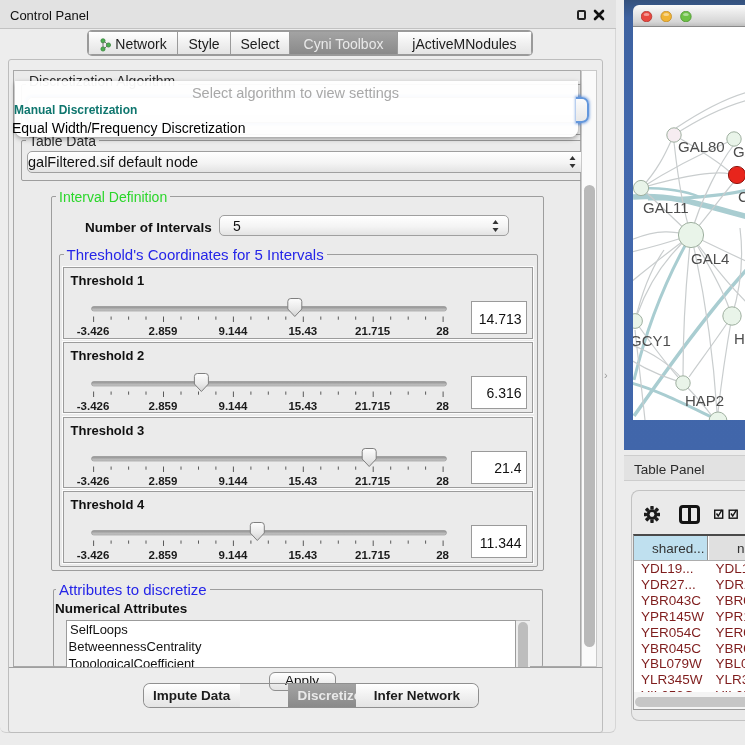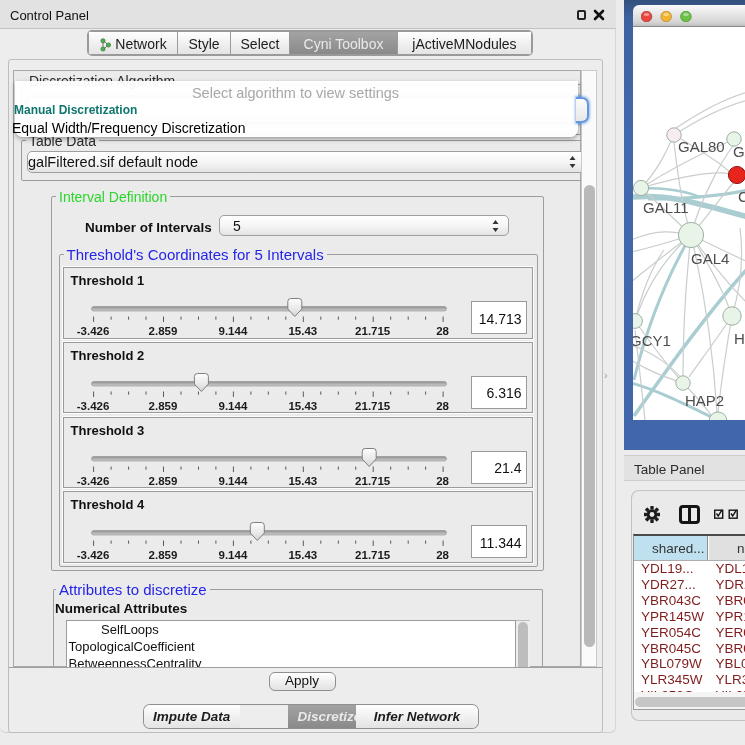--- a/index.html
+++ b/index.html
@@ -231,44 +231,44 @@
     <path d="M186.3,33.5 q0,-3 3,-3 h8 q3,0 3,3 v7.5 l-7,7.5 l-7,-7.5 z" fill="url(#thumbg)" stroke="#7f7f7f" stroke-width="1"></path>
   </svg>
   <div class="vbox">11.344</div>
 </div>
 
 <div class="grp" style="left:53px;top:589px;width:490px;height:78px;border-bottom:none;">
       <span class="glab" style="left:2px;color:#2525e8;background:#ebebeb;font-size:15px;top:-8.5px;">Attributes to discretize</span>
     </div>
 <div class="abs" style="left:55px;top:601px;font-size:13.5px;font-weight:bold;color:#111;">Numerical Attributes</div>
 <div class="abs" style="left:66px;top:620px;width:450px;height:47px;background:#fff;border:1px solid #9b9b9b;border-bottom:none;font-size:13px;color:#111;line-height:17px;">
-  <div style="padding-left:14px;margin-top:-0.5px;margin-left:20px;">SelfLoops</div>
+  <div style="padding-left:3px;margin-top:-0.5px;">SelfLoops</div>
+  <div style="padding-left:1.5px;">BetweennessCentrality</div>
   <div style="padding-left:1.5px;">TopologicalCoefficient</div>
-  <div style="padding-left:1.5px;">BetweennessCentrality</div>
 </div>
 <div class="abs" style="left:516px;top:620px;width:14px;height:47px;background:#ededed;border-top:1px solid #bbb;"></div>
 <div class="abs" style="left:518px;top:622px;width:10px;height:45px;background:#bdbdbd;border-radius:5px 5px 0 0;"></div>
 
 
 <div class="abs" style="left:581px;top:70px;width:16px;height:597px;background:#fafafa;border:1px solid #c9c9c9;"></div>
 <div class="abs" style="left:583.5px;top:185px;width:11px;height:462px;background:#b9b9b9;border-radius:6px;"></div>
 
 
 <div class="abs" style="left:15px;top:81px;width:563px;height:56px;background:rgba(255,255,255,0.95);border-radius:0 0 8px 8px;box-shadow:0 2px 5px rgba(0,0,0,0.35);"></div>
 <div class="abs" style="left:576px;top:97px;width:13px;height:26px;border:2.5px solid #6397dc;border-left:none;border-radius:0 7px 7px 0;background:linear-gradient(180deg,#fbfbfb,#e8e8e8);box-shadow:0 0 2.5px 1px rgba(95,145,220,0.65);"></div>
 <div class="abs" style="left:0;top:84.5px;width:591px;text-align:center;font-size:14.5px;color:#a8a8a8;">Select algorithm to view settings</div>
 <div class="abs" style="left:14px;top:103px;font-size:12px;font-weight:bold;color:#0f766e;">Manual Discretization</div>
 <div class="abs" style="left:12px;top:119.5px;font-size:14px;color:#000;">Equal Width/Frequency Discretization</div>
 
 
 <div class="abs" style="left:9px;top:667px;width:593px;height:28px;background:#ededed;border-top:1px solid #9f9f9f;"></div>
 <div class="abs" style="left:268.5px;top:671.5px;width:67px;height:19px;background:linear-gradient(180deg,#ffffff,#f0f0f0 50%,#e2e2e2);border:1px solid #8f8f8f;border-radius:6px;text-align:center;font-size:13.5px;color:#111;line-height:16px;">Apply</div>
 
 
-<div class="abs" style="left:143.5px;top:705px;width:334.5px;height:23px;border-radius:6px;overflow:hidden;box-shadow:0 0 0 1px #8f8f8f;font-style:italic;">
+<div class="abs" style="left:143.5px;top:684px;width:334.5px;height:23px;border-radius:6px;overflow:hidden;box-shadow:0 0 0 1px #8f8f8f;">
   <div class="toptab" style="left:0;top:0;width:96.5px;height:23px;line-height:23px;font-weight:bold;font-size:13.5px;border:none;">Impute Data</div>
   <div class="toptab seltab" style="left:96.5px;top:0;width:116px;height:23px;line-height:23px;font-weight:bold;font-size:13.5px;border:none;margin-left:48px;">Discretize Data</div>
   <div class="toptab" style="left:212.5px;top:0;width:122px;height:23px;line-height:23px;font-weight:bold;font-size:13.5px;border:none;">Infer Network</div>
 </div>
 
 <div class="abs" style="left:604px;top:369px;font-size:11px;color:#9a9a9a;">›</div>
 
 
 <div class="abs" style="left:624px;top:0;width:121px;height:450px;background:linear-gradient(180deg,#34517c 0%,#3e62a0 4%,#4268ad 30%,#4166aa 100%);"></div>
 <div class="abs" style="left:633px;top:5px;width:112px;height:415px;border-radius:6px 0 0 0;overflow:hidden;">

